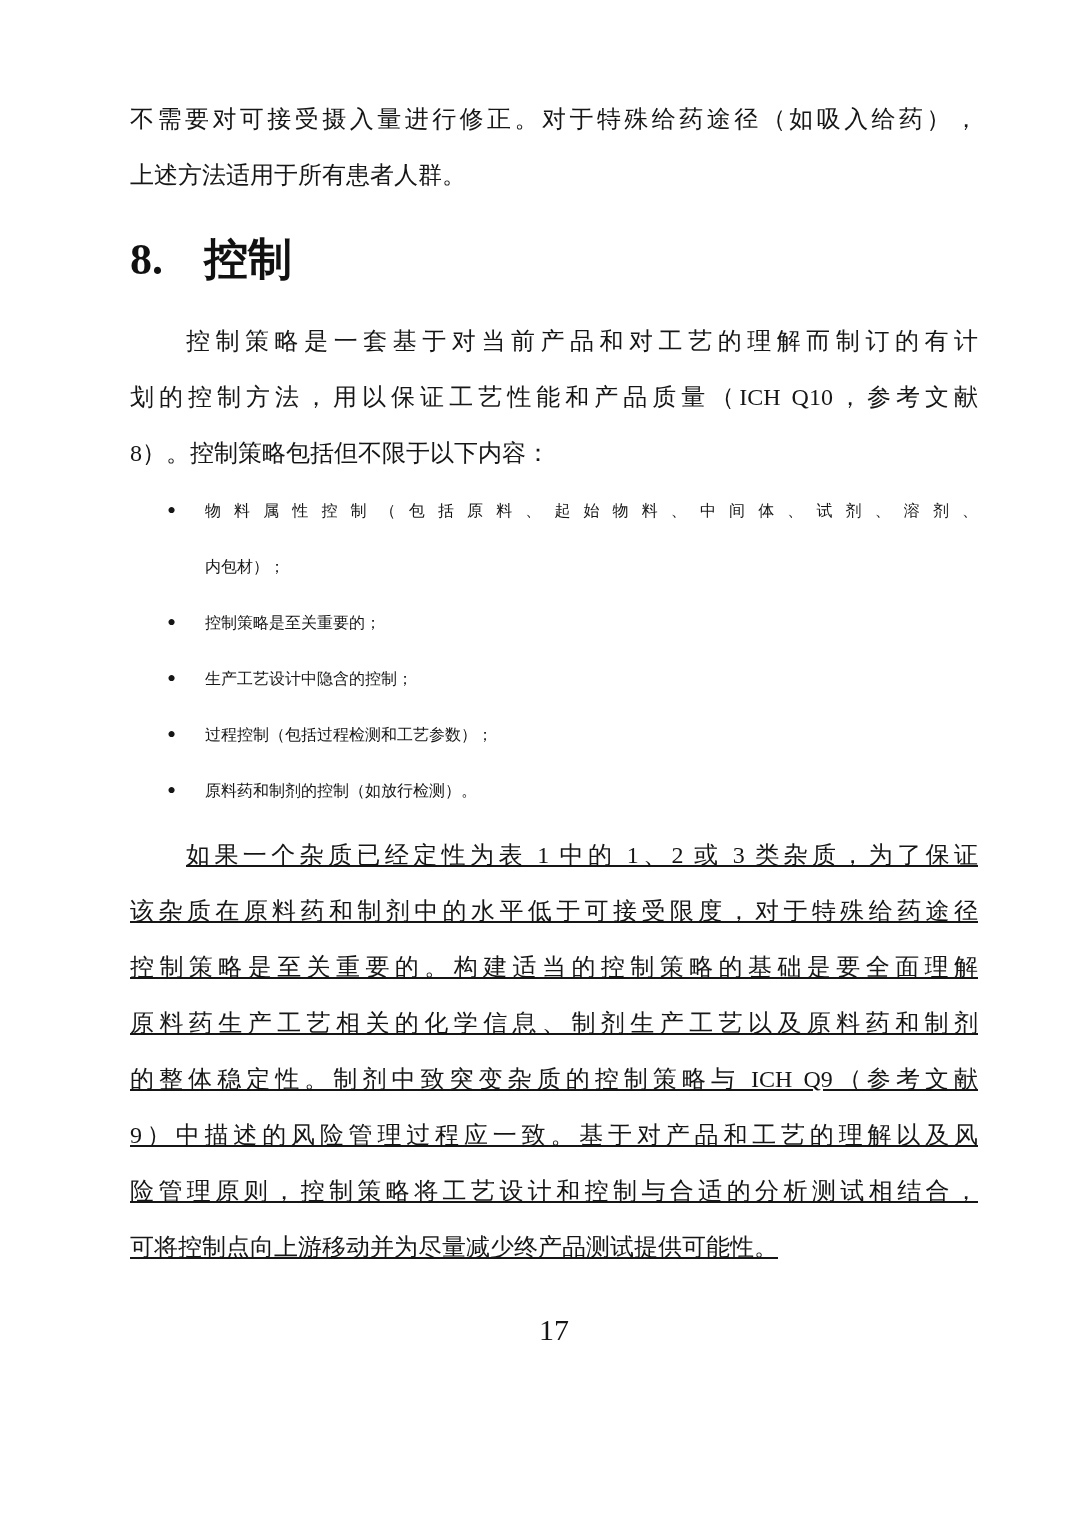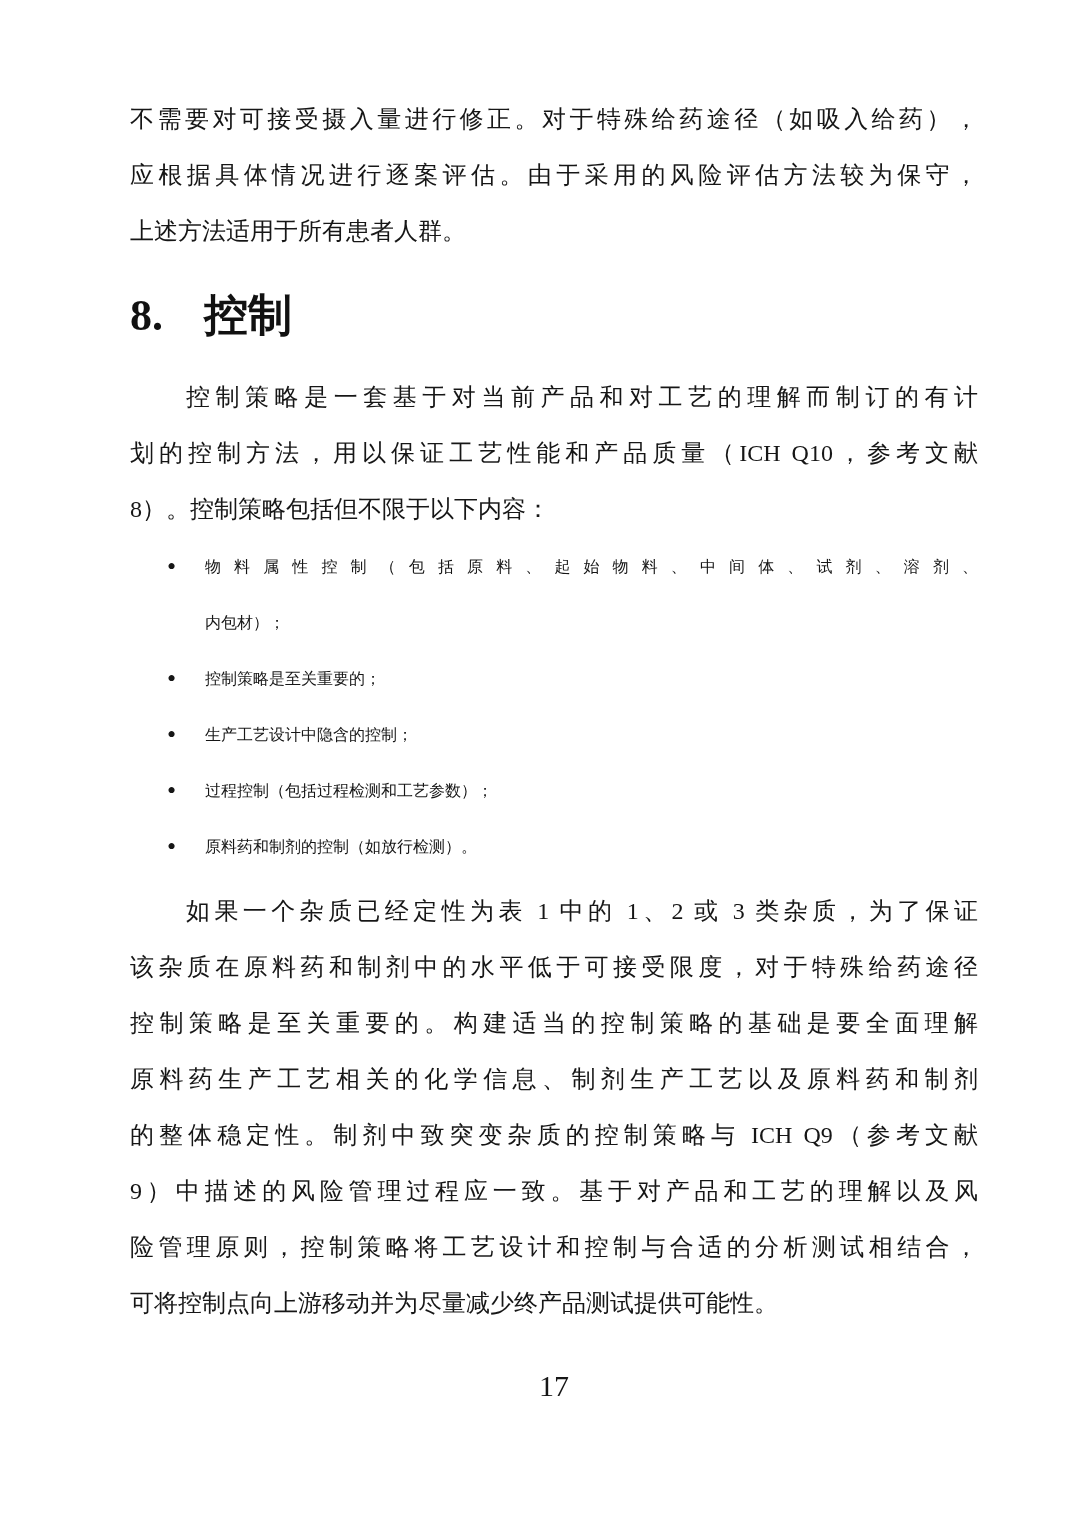--- a/index.html
+++ b/index.html
@@ -50,21 +50,21 @@
     display: inline-block;
     min-width: 74px;
   }
   .sec-num.sub {
     min-width: 70px;
   }
   .para-intro   { margin-top: 91px; }
   .heading-8    { margin-top: 34px; }
   .para-control { margin-top: 30px; }
   .bullet-list  { margin-top: 2px; }
-  .para-impurity{ margin-top: 8px; }
+  .para-impurity{ margin-top: 8px; text-decoration: underline; }
   .heading-8-1  { margin-top: 30px; }
   .bullet {
     position: relative;
     padding-left: 75px;
     font-size: 16px;
     line-height: 56px;
   }
   .bullet-dot {
     position: absolute;
     left: 37px;
@@ -83,21 +83,20 @@
   }
 </style>
 </head>
 <body>
 
 <div class="page">
   <div class="content">
 
     <div class="para para-intro">
       <div class="line">不需要对可接受摄入量进行修正。对于特殊给药途径（如吸入给药），</div>
-      <div class="line">应根据具体情况进行逐案评估。由于采用的风险评估方法较为保守，</div>
       <div class="line last">上述方法适用于所有患者人群。</div>
     </div>
 
     <div class="sec-heading heading-8">
       <span class="sec-num">8.</span><span>控制</span>
     </div>
 
     <div class="para para-control">
       <div class="line indent">控制策略是一套基于对当前产品和对工艺的理解而制订的有计</div>
       <div class="line">划的控制方法，用以保证工艺性能和产品质量（ICH Q10，参考文献</div>

